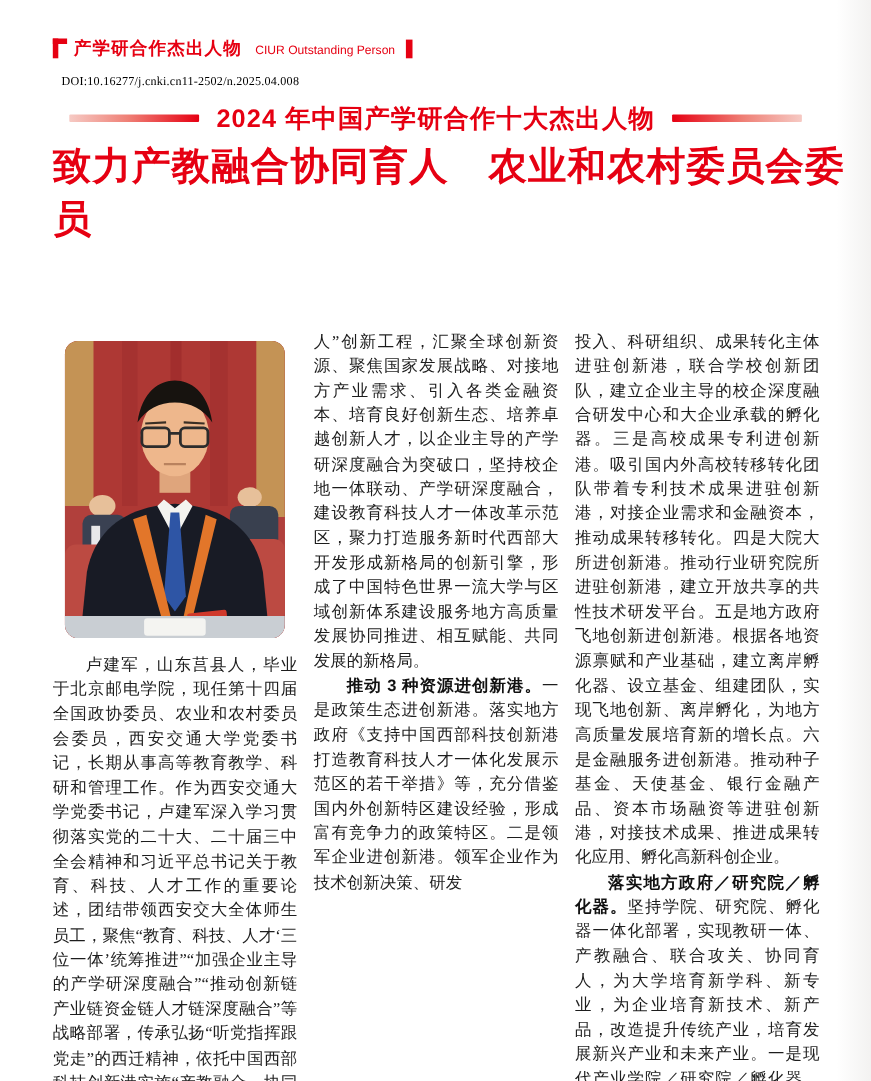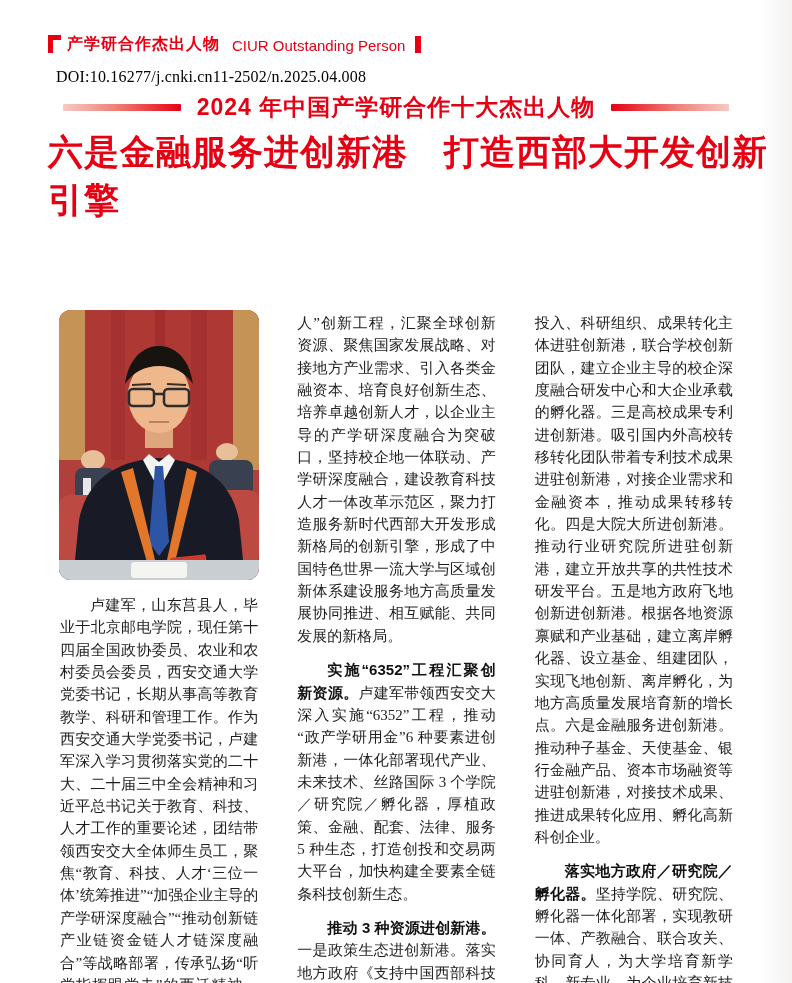--- a/index.html
+++ b/index.html
@@ -5,39 +5,39 @@
   html,body{margin:0;padding:0;background:#ffffff;}
   .page{
     position:relative;width:792px;height:983px;overflow:hidden;
     background:linear-gradient(to right,#ffffff 96%,#f3f2f1 100%);
     font-family:"Liberation Serif","DejaVu Serif",serif;color:#1e1e1e;
   }
   
   .header-tag{position:absolute;left:48px;top:34px;display:flex;align-items:center;}
   .bracket{width:8px;height:13px;border-left:5px solid #e60012;border-top:5px solid #e60012;margin-right:6px;margin-top:-2px;}
   .section-title{font-family:"Liberation Sans","DejaVu Sans",sans-serif;font-weight:700;font-size:16px;color:#e60012;letter-spacing:1px;}
-  .section-subtitle{font-family:"Liberation Sans","DejaVu Sans",sans-serif;font-size:15px;color:#e60012;margin-left:12px;margin-top:2px;}
+  .section-subtitle{font-family:"Liberation Sans","DejaVu Sans",sans-serif;font-size:11px;color:#e60012;margin-left:12px;margin-top:2px;}
   .end-bar{width:6px;height:17px;background:#e60012;margin-left:10px;}
   
-  .doi{position:absolute;left:56px;top:68px;font-size:16px;color:#000;letter-spacing:0.2px;}
+  .doi{position:absolute;left:56px;top:68px;font-size:11px;color:#000;letter-spacing:0.2px;}
   
   .banner{position:absolute;left:0;top:92px;width:100%;display:flex;align-items:center;justify-content:center;gap:16px;}
   .banner-line{width:118px;height:7px;border-radius:1px;}
   .banner-line.left{background:linear-gradient(to right,#f6cac4 0%,#ef8076 45%,#e60012 100%);}
   .banner-line.right{background:linear-gradient(to left,#f6cac4 0%,#ef8076 45%,#e60012 100%);}
   .banner-title{font-family:"Liberation Sans","DejaVu Sans",sans-serif;font-weight:700;font-size:23px;color:#e60012;letter-spacing:1px;}
   
   .article-title{position:absolute;left:48px;top:128px;font-family:"Liberation Sans","DejaVu Sans",sans-serif;font-weight:700;color:#e60012;font-size:35px;line-height:48px;letter-spacing:1px;}
   
   .byline{position:absolute;right:50px;top:246px;font-size:17px;color:#222;letter-spacing:2px;}
   .byline .mark{font-size:15px;margin-right:10px;}
   
   .columns{position:absolute;left:48px;top:300px;width:697px;height:678px;display:flex;gap:15px;}
   .col{flex:1;text-align:justify;font-size:15px;line-height:22.35px;color:#1d1d1d;}
-  .col p{margin:12px;}
+  .col p{margin:0;}
   .col p.indent{text-indent:2em;}
   .lead{font-family:"Liberation Sans","DejaVu Sans",sans-serif;font-weight:700;color:#111;}
   
   .photo-wrap{width:200px;height:270px;margin:10px auto 14px auto;border-radius:12px;overflow:hidden;background:#b1403c;}
   .photo-wrap svg{display:block;}
 </style>
 </head>
 <body>
 
 <div class="page">
@@ -51,21 +51,21 @@
 
   <div class="doi">DOI:10.16277/j.cnki.cn11-2502/n.2025.04.008</div>
 
   <div class="banner">
     <span class="banner-line left"></span>
     <span class="banner-title">2024 年中国产学研合作十大杰出人物</span>
     <span class="banner-line right"></span>
   </div>
 
   <div class="article-title">
-    <div>六是金融服务进创新港　打造西部大开发创新引擎</div>
+    <div>致力产教融合协同育人　农业和农村委员会委员</div>
   </div>
 
 
   <div class="columns">
 
     <div class="col">
       <div class="photo-wrap">
         <svg width="200" height="270" viewBox="0 0 200 270" xmlns="http://www.w3.org/2000/svg">
           <g>
             <rect x="0" y="0" width="200" height="270" fill="#b1403c"></rect>
@@ -107,21 +107,20 @@
             <rect x="0" y="250" width="200" height="20" fill="#c9ced3"></rect>
             <rect x="72" y="252" width="56" height="16" rx="3" fill="#f4f4f1"></rect>
           </g>
         </svg>
       </div>
     <p class="indent">卢建军，山东莒县人，毕业于北京邮电学院，现任第十四届全国政协委员、农业和农村委员会委员，西安交通大学党委书记，长期从事高等教育教学、科研和管理工作。作为西安交通大学党委书记，卢建军深入学习贯彻落实党的二十大、二十届三中全会精神和习近平总书记关于教育、科技、人才工作的重要论述，团结带领西安交大全体师生员工，聚焦“教育、科技、人才‘三位一体’统筹推进”“加强企业主导的产学研深度融合”“推动创新链产业链资金链人才链深度融合”等战略部署，传承弘扬“听党指挥跟党走”的西迁精神，依托中国西部科技创新港实施“产教融合、协同育</p>
       </div>
 
     <div class="col">
         <p>人”创新工程，汇聚全球创新资源、聚焦国家发展战略、对接地方产业需求、引入各类金融资本、培育良好创新生态、培养卓越创新人才，以企业主导的产学研深度融合为突破口，坚持校企地一体联动、产学研深度融合，建设教育科技人才一体改革示范区，聚力打造服务新时代西部大开发形成新格局的创新引擎，形成了中国特色世界一流大学与区域创新体系建设服务地方高质量发展协同推进、相互赋能、共同发展的新格局。</p>
-        <p class="indent"><span class="lead">实施“6352”工程汇聚创新资源。</span>卢建军带领西安交大深入实施“6352”工程，推动“政产学研用金”6 种要素进创新港，一体化部署现代产业、未来技术、丝路国际 3 个学院／研究院／孵化器，厚植政策、金融、配套、法律、服务 5 种生态，打造创投和交易两大平台，加快构建全要素全链条科技创新生态。</p>
         <p class="indent"><span class="lead">推动 3 种资源进创新港。</span>一是政策生态进创新港。落实地方政府《支持中国西部科技创新港打造教育科技人才一体化发展示范区的若干举措》等，充分借鉴国内外创新特区建设经验，形成富有竞争力的政策特区。二是领军企业进创新港。领军企业作为技术创新决策、研发</p>
       </div>
 
     <div class="col">
         <p>投入、科研组织、成果转化主体进驻创新港，联合学校创新团队，建立企业主导的校企深度融合研发中心和大企业承载的孵化器。三是高校成果专利进创新港。吸引国内外高校转移转化团队带着专利技术成果进驻创新港，对接企业需求和金融资本，推动成果转移转化。四是大院大所进创新港。推动行业研究院所进驻创新港，建立开放共享的共性技术研发平台。五是地方政府飞地创新进创新港。根据各地资源禀赋和产业基础，建立离岸孵化器、设立基金、组建团队，实现飞地创新、离岸孵化，为地方高质量发展培育新的增长点。六是金融服务进创新港。推动种子基金、天使基金、银行金融产品、资本市场融资等进驻创新港，对接技术成果、推进成果转化应用、孵化高新科创企业。</p>
         <p class="indent"><span class="lead">落实地方政府／研究院／孵化器。</span>坚持学院、研究院、孵化器一体化部署，实现教研一体、产教融合、联合攻关、协同育人，为大学培育新学科、新专业，为企业培育新技术、新产品，改造提升传统产业，培育发展新兴产业和未来产业。一是现代产业学院／研究院／孵化器。围绕企业“卡脖子”技术难题开展校企联合攻关，推动传统产业转型升级，</p>
       </div>
 
   </div>
 </div>

